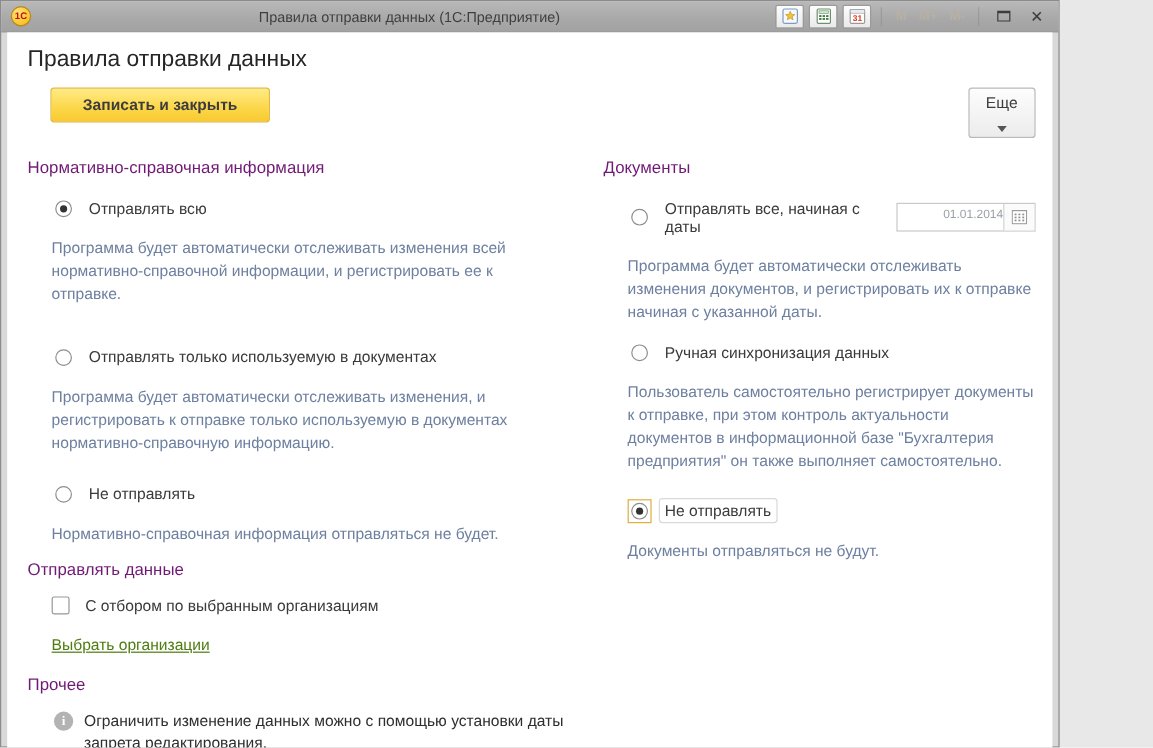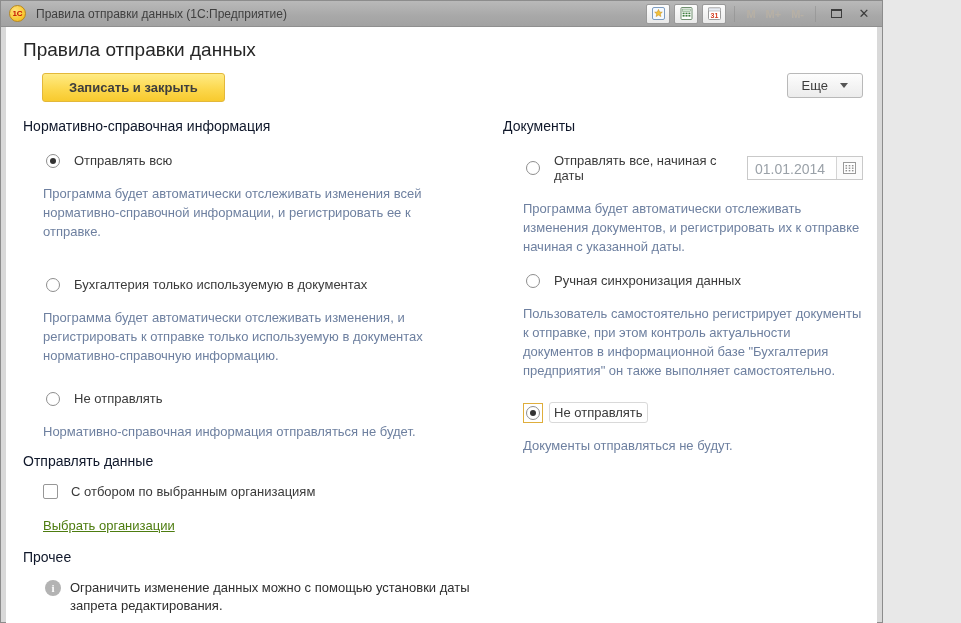--- a/index.html
+++ b/index.html
@@ -22,21 +22,21 @@
     border-bottom:1px solid #8f8f8f;
   }
   .app-logo {
     width:17px; height:17px; border-radius:50%;
     background:radial-gradient(circle at 35% 30%, #ffe27a, #f7c42c 70%, #d89f1d);
     border:1px solid #b9881d;
     color:#c41200; font-size:8px; font-weight:bold;
     display:flex; align-items:center; justify-content:center;
     margin-right:10px;
   }
-  .titlebar-text { font-size:12px; color:#3f3f3f; flex:1 1 auto; white-space:nowrap; overflow:hidden; }
+  .titlebar-text { font-size:12px; color:#3f3f3f; flex:1 1 auto; white-space:nowrap; overflow:hidden;text-align:center; }
   .tb-icons { display:flex; align-items:center; gap:4px; }
   .tb-btn {
     width:24px; height:20px; display:flex; align-items:center; justify-content:center;
     border:1px solid transparent; border-radius:2px; background:transparent;
   }
   .tb-btn.framed { background:linear-gradient(#fdfdfd,#e9e9e9); border-color:#9a9a9a; }
   .tb-sep { width:1px; height:16px; background:#8f8f8f; margin:0 4px; opacity:.6; }
   .mem-btn { font-size:11px; font-weight:bold; color:#b7b0a5; padding:0 3px; }
   .win-glyph { font-size:13px; color:#3c3c3c; line-height:1; }
   .maxi-box { width:11px; height:9px; border:1px solid #3c3c3c; border-top-width:2px; }
@@ -52,33 +52,33 @@
     font-size:13px; font-weight:bold; color:#3d3d3d;
     background:linear-gradient(180deg,#ffeb85 0%,#fcd84e 55%,#f8ca2e 100%);
     border:1px solid #e3b83a; border-radius:3px;
     padding:6px 26px; cursor:pointer;
   }
   .btn-more {
     font-size:13px; color:#3d3d3d;
     background:linear-gradient(180deg,#fdfdfd,#ececec);
     border:1px solid #b9b9b9; border-radius:3px;
     padding:4px 14px; margin-left:auto; cursor:pointer;
-    display:flex; align-items:center; gap:12px;
+    display:flex; align-items:center; gap:12px;flex-direction:column;
   }
   .caret-down {
     width:0; height:0; border-left:4px solid transparent; border-right:4px solid transparent;
     border-top:5px solid #555;
   }
 
   
   .cols { display:flex; margin-top:16px; margin-left:4px; }
   .col-left  { width:462px; flex:0 0 462px; }
   .col-right { flex:1 1 auto; margin-left:18px; }
 
-  .section-h { font-size:14px; color:#0f172a; font-weight:400; margin-bottom:16px; }
+  .section-h { font-size:14px; color:#701a75; font-weight:400; margin-bottom:16px; }
   .indent { margin-left:20px;margin-top:12px; }
 
   .opt-row { display:flex; align-items:center; }
   .radio {
     width:14px; height:14px; border-radius:50%;
     border:1px solid #8e8e8e; background:#fff;
     display:inline-flex; align-items:center; justify-content:center;
     flex:0 0 14px; cursor:pointer;
   }
   .radio.checked::after { content:""; width:6px; height:6px; border-radius:50%; background:#333; }
@@ -104,21 +104,21 @@
     color:#fff; font-size:11px; font-weight:bold; font-family:"Liberation Serif",serif;
     display:flex; align-items:center; justify-content:center; flex:0 0 16px; margin-top:1px;
   }
   .info-text { font-size:13px; color:#2e2e2e; margin-left:9px; line-height:18px; }
 
   
   .date-field {
     display:inline-flex; align-items:stretch; margin-left:22px;
     border:1px solid #c9c9c9; background:#fff; height:24px;
   }
-  .date-text { width:88px; font-size:14px; color:#9aa1a8; padding:4px 0 0 7px; }
+  .date-text { width:88px; font-size:10px; color:#9aa1a8; padding:4px 0 0 7px;text-align:right; }
   .date-btn {
     width:26px; border:none; border-left:1px solid #d4d4d4;
     background:#fbfbfb; display:flex; align-items:center; justify-content:center; cursor:pointer;
   }
 
   
   .mb-block1-l { margin-bottom:33px; }
   .mb-block2-l { margin-bottom:23px; }
   .mb-block3-l { margin-bottom:12px; }
   .mb-header2  { margin-bottom:15px; }
@@ -206,21 +206,21 @@
                 <span class="radio checked"></span>
               </span>
             <span class="opt-label">Отправлять всю</span>
           </div>
           <div class="indent hint hint-l1 mb-block1-l">Программа будет автоматически отслеживать изменения всей нормативно-справочной информации, и регистрировать ее к отправке.</div>
 
           <div class="indent opt-row">
             <span class="radio-wrap">
                 <span class="radio"></span>
               </span>
-            <span class="opt-label">Бухгалтерия только используемую в документах</span>
+            <span class="opt-label">Отправлять только используемую в документах</span>
           </div>
           <div class="indent hint hint-l2 mb-block2-l">Программа будет автоматически отслеживать изменения, и регистрировать к отправке только используемую в документах нормативно-справочную информацию.</div>
 
           <div class="indent opt-row">
             <span class="radio-wrap">
                 <span class="radio"></span>
               </span>
             <span class="opt-label">Не отправлять</span>
           </div>
           <div class="indent hint mb-block3-l">Нормативно-справочная информация отправляться не будет.</div>

